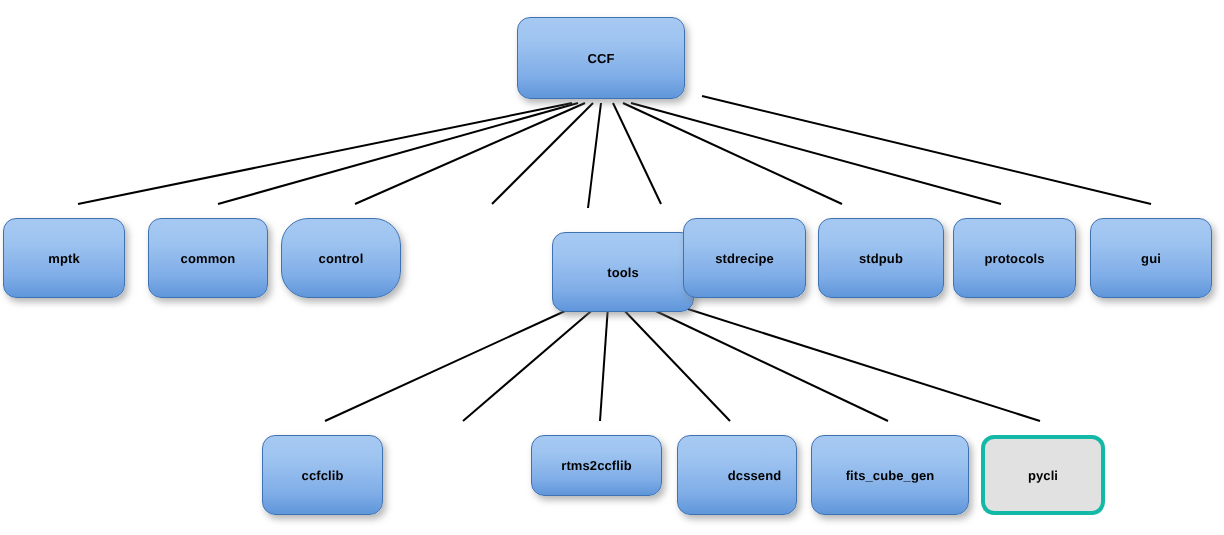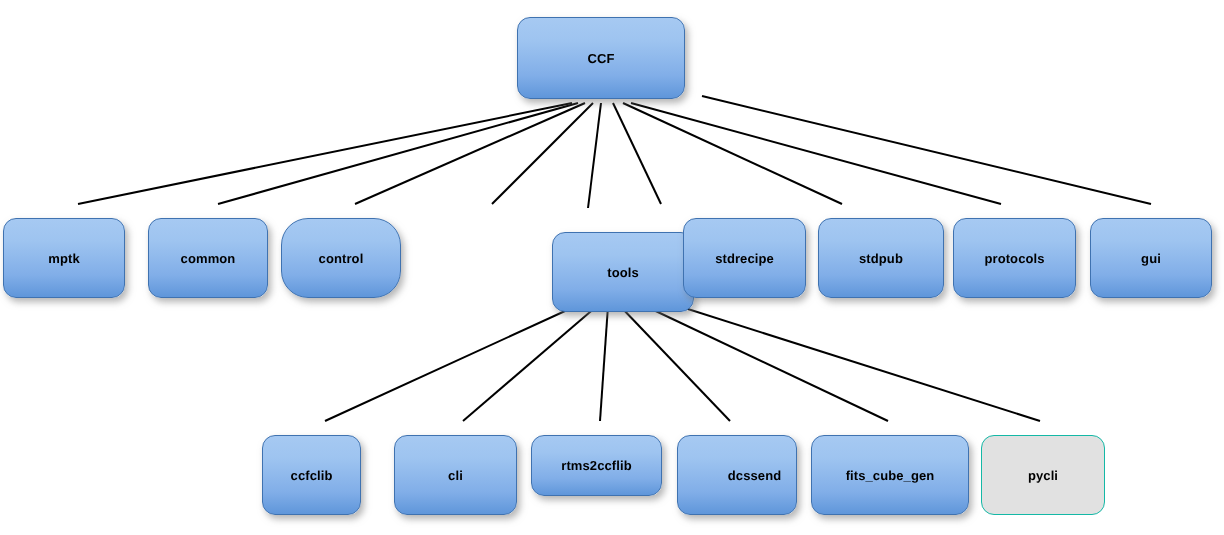--- a/index.html
+++ b/index.html
@@ -42,21 +42,21 @@
     color: #000000;
     font-size: 13px;
     font-weight: bold;
     letter-spacing: 0.1px;
     white-space: nowrap;
     text-rendering: geometricPrecision;
   }
   .node.muted {
     background-image: none;
     background-color: #e1e1e1;
-    border: 1px solid #14b8a6;
+    border: 4px solid #14b8a6;
     box-shadow: none;
   }
   .node-label {
     pointer-events: none;
   }
 </style>
 </head>
 <body>
 
 <div id="canvas">
@@ -98,25 +98,22 @@
       </div>
       <div class="node" style="left: 818px; top: 218px; width: 126px; height: 80px;">
         <span class="node-label">stdpub</span>
       </div>
       <div class="node" style="left: 953px; top: 218px; width: 123px; height: 80px;">
         <span class="node-label">protocols</span>
       </div>
       <div class="node" style="left: 1090px; top: 218px; width: 122px; height: 80px;">
         <span class="node-label">gui</span>
       </div>
-      <div class="node" style="left: 262px; top: 435px; width: 99px; height: 80px;">
+      <div class="node" style="left: 262px; top: 435px; width: 121px; height: 80px;">
         <span class="node-label">ccfclib</span>
-      </div>
-      <div class="node" style="left: 394px; top: 435px; width: 123px; height: 80px;">
-        <span class="node-label">cli</span>
       </div>
       <div class="node" style="left: 531px; top: 435px; width: 131px; height: 61px;">
         <span class="node-label">rtms2ccflib</span>
       </div>
       <div class="node" style="left: 677px; top: 435px; width: 120px; height: 80px; padding-left: 35px;">
         <span class="node-label">dcssend</span>
       </div>
       <div class="node" style="left: 811px; top: 435px; width: 158px; height: 80px;">
         <span class="node-label">fits_cube_gen</span>
       </div>

